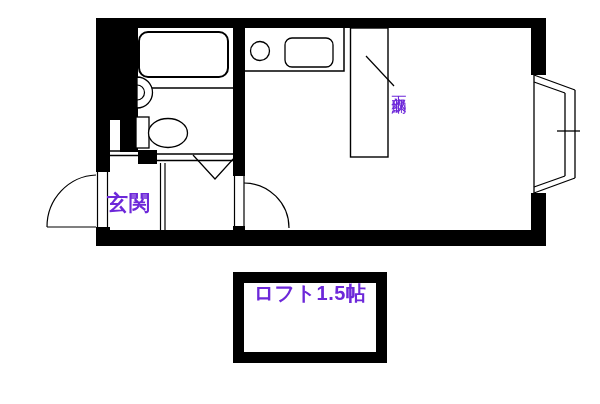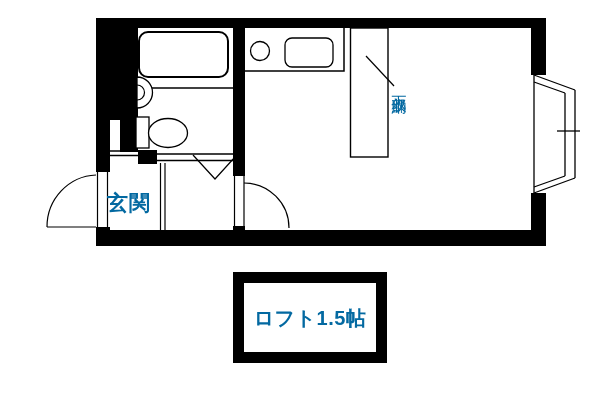--- a/index.html
+++ b/index.html
@@ -1,28 +1,28 @@
 <!DOCTYPE html>
 <html><head>
 <meta charset="utf-8">
 <style>
   html,body{margin:0;padding:0;background:#ffffff;}
   .canvas{
     position:relative;width:600px;height:404px;background:#ffffff;
     font-family:"Liberation Sans", sans-serif;color:#000;overflow:hidden;
   }
   .overlay{position:absolute;left:0;top:0;}
-  .label{position:absolute;color:#0369a1;white-space:nowrap;line-height:1;}
+  .label{position:absolute;color:#6d28d9;white-space:nowrap;line-height:1;}
   .label-room{left:309px;top:176px;font-size:31px;font-weight:bold;letter-spacing:1px;}
   .label-entrance{left:107px;top:192px;font-size:21px;font-weight:bold;letter-spacing:1px;}
   .label-storage{left:392px;top:84px;font-size:15px;writing-mode:vertical-rl;text-orientation:upright;letter-spacing:1px;}
   .loft-box{
     position:absolute;left:233px;top:272px;width:154px;height:91px;
     box-sizing:border-box;border:11px solid #000;background:#fff;
-    display:flex;align-items:center;justify-content:center;
+    display:flex;justify-content:center;
   }
   .label-loft{position:static;font-size:20px;font-weight:bold;letter-spacing:0.5px;}
 </style>
 </head>
 <body>
 
 <div class="canvas">
 
   <svg class="overlay" width="600" height="404" viewBox="0 0 600 404">
 

